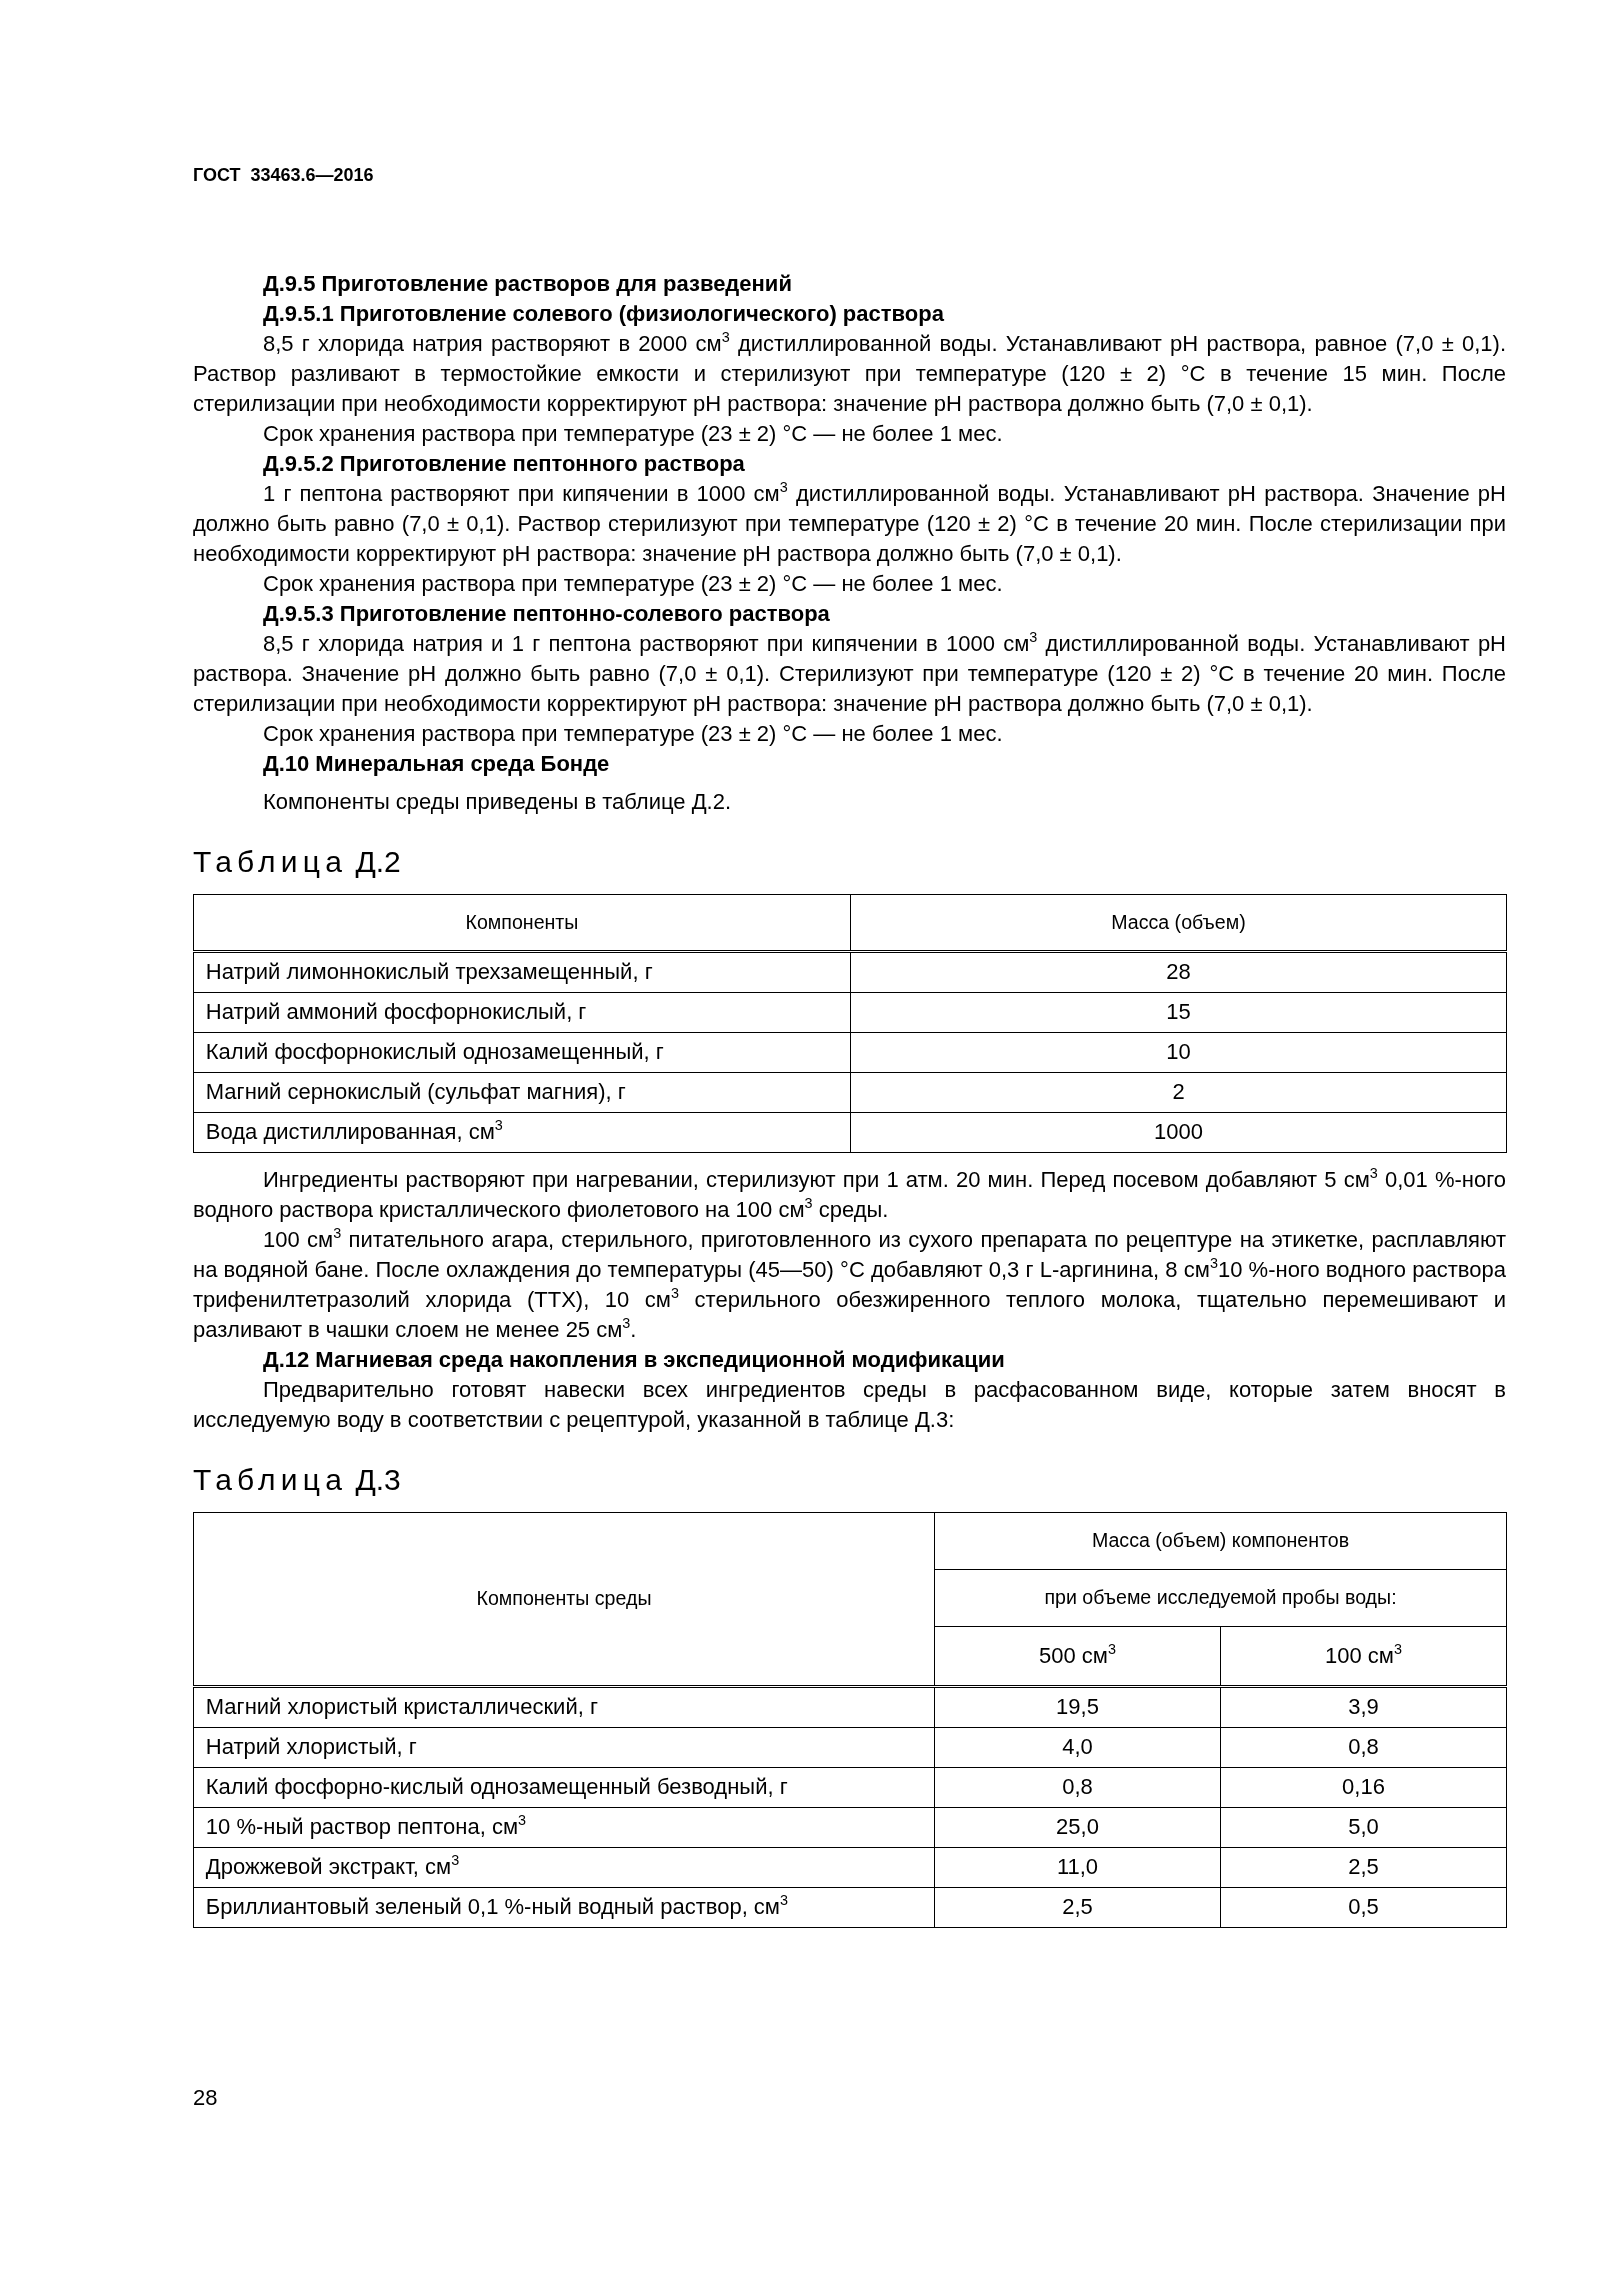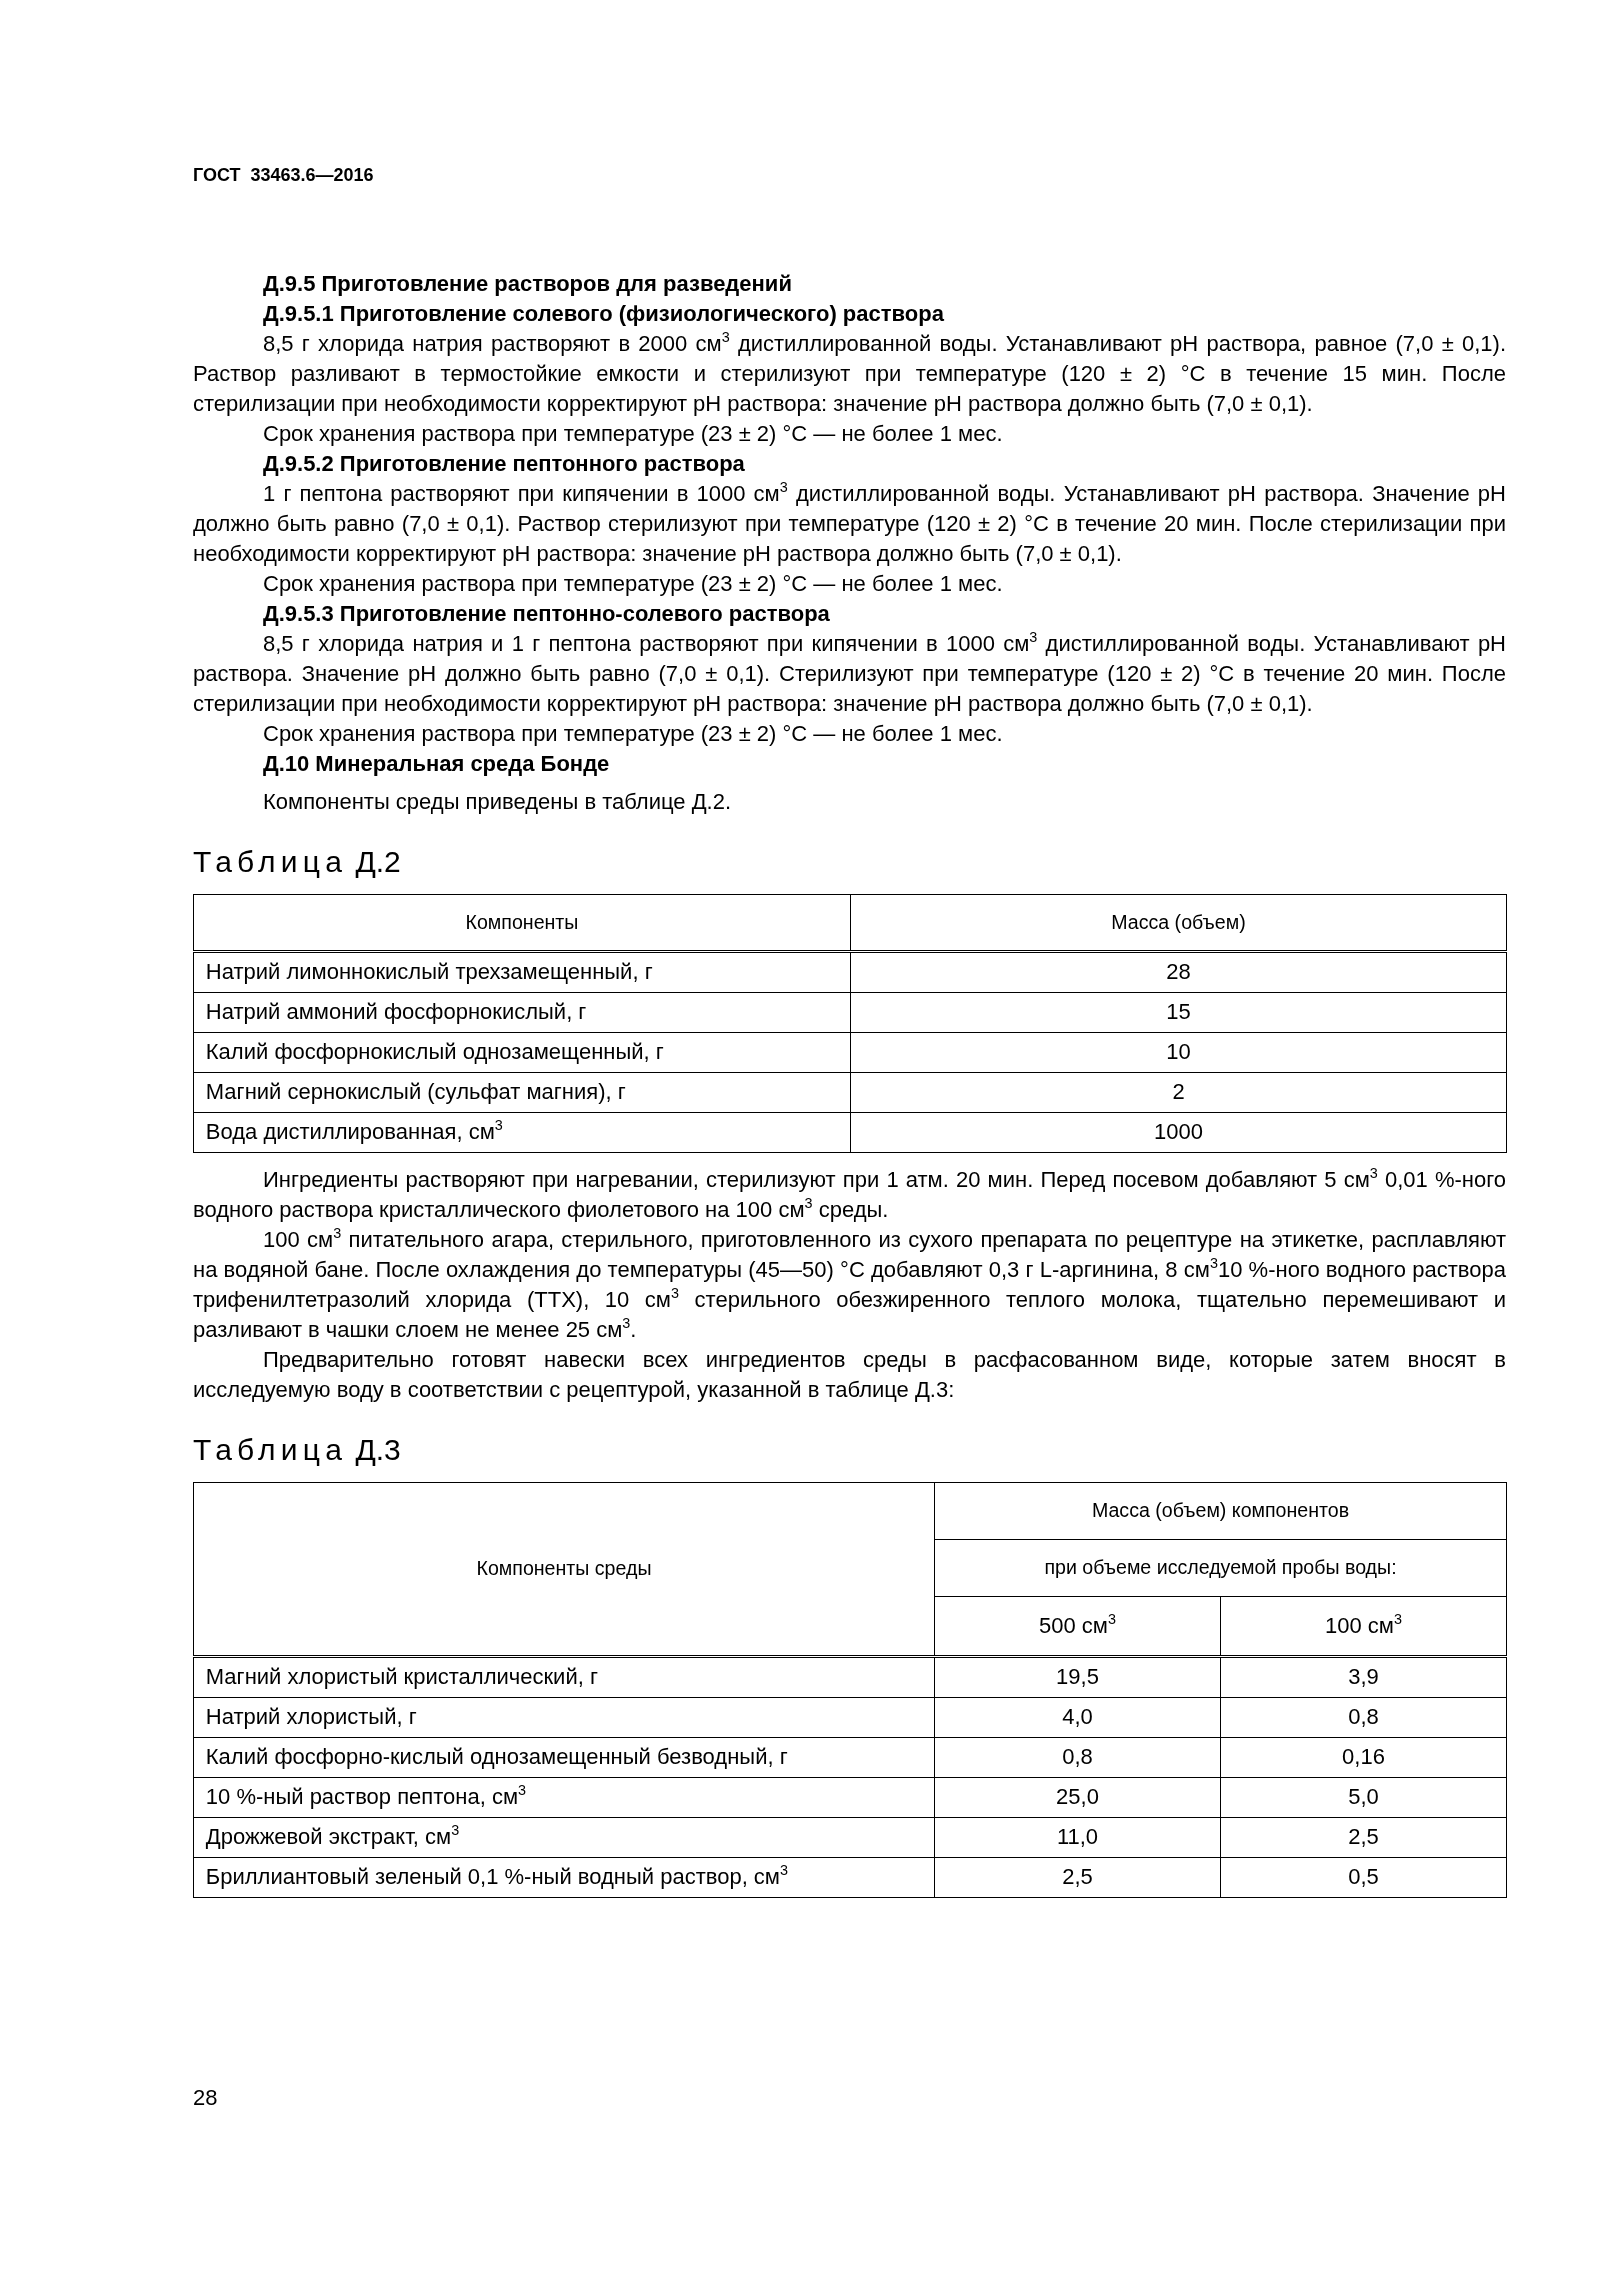--- a/index.html
+++ b/index.html
@@ -84,20 +84,21 @@
           <td><span>Вода дистиллированная, см</span><sup>3</sup></td>
           <td class="num">1000</td>
         </tr>
       </tbody>
   </table>
 
   <p class="p" style="margin-top:11.8px;"><span>Ингредиенты растворяют при нагревании, стерилизуют при 1 атм. 20 мин. Перед посевом добавляют 5 см</span><sup>3</sup><span> 0,01 %-ного водного раствора кристаллического фиолетового на 100 см</span><sup>3</sup><span> среды.</span></p>
 
   <p class="p"><span>100 см</span><sup>3</sup><span>  питательного агара,  стерильного, приготовленного из сухого препарата по рецептуре на этикетке, расплавляют на водяной бане. После охлаждения до температуры (45—50) °С добавляют 0,3 г  L-аргинина, 8 см</span><sup>3</sup><span>10 %-ного водного раствора трифенилтетразолий хлорида (ТТХ), 10 см</span><sup>3</sup><span> стерильного обезжиренного теплого молока, тщательно перемешивают и разливают в чашки слоем не менее 25 см</span><sup>3</sup><span>.</span></p>
 
+  <p class="h">Д.12  Магниевая среда накопления в экспедиционной модификации</p>
   <p class="p">Предварительно готовят навески всех ингредиентов среды в расфасованном виде, которые затем вносят в исследуемую воду в соответствии с рецептурой, указанной в таблице Д.3:</p>
 
   <p class="tcap" style="margin-top:30px;"><span class="sp">Таблица</span> <span>Д.3</span></p>
 
   <table class="t2 t3">
     <colgroup>
         <col style="width:741px">
         <col style="width:286px">
         <col style="width:286px">
       </colgroup>

